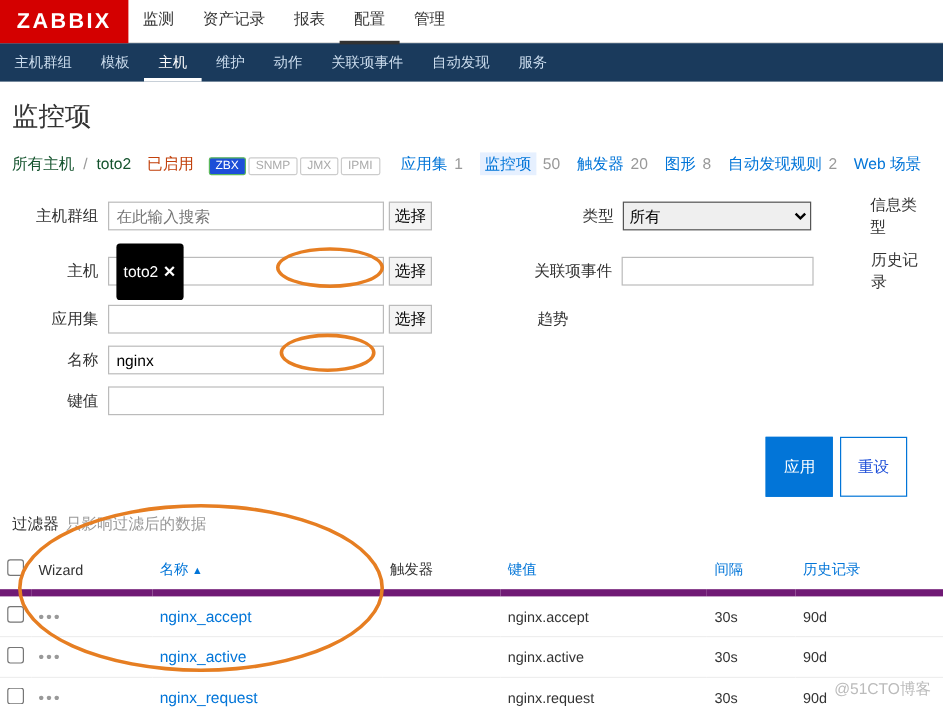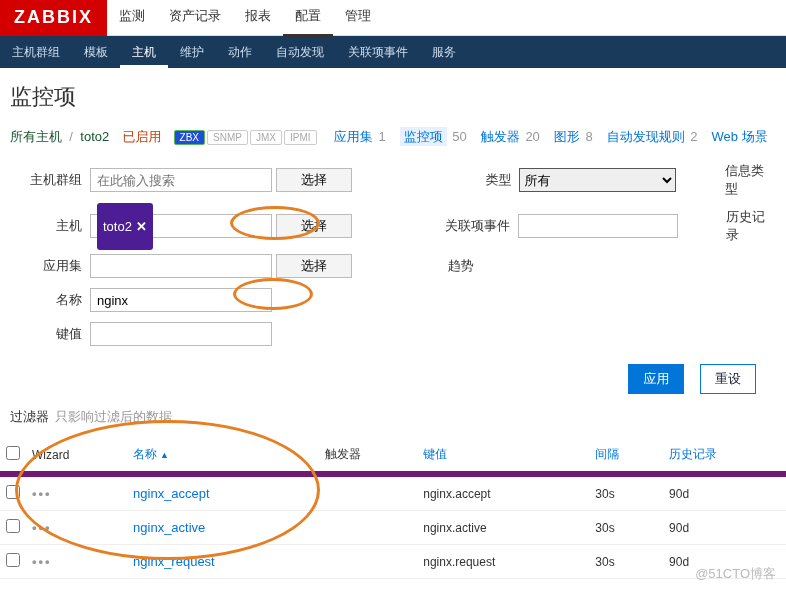--- a/index.html
+++ b/index.html
@@ -20,29 +20,29 @@
 .tag{display:inline-block;padding:1px 5px;font-size:10px;border:1px solid #ccc;color:#aaa;margin-left:2px;border-radius:2px}
 .tag.zbx{background:#1d4ed8;color:#fff;border-color:#5cb85c}
 .hoststat a{color:#0275d8;margin-left:14px;cursor:pointer}
 .hoststat .cur{background:#e6f0ff;padding:2px 4px}
 .cnt{color:#999;margin-left:2px}
 .filter{margin:4px 0 0 0;padding:0 10px}
 .frow{display:flex;align-items:center;margin-bottom:10px}
 .fcol-l{display:flex;align-items:center;width:440px}
 .fcol-r{display:flex;align-items:center}
 .flabel{width:80px;text-align:right;padding-right:8px;color:#333}
-.finput{width:182px;height:24px;border:1px solid #bbb;padding:2px 6px}
-.fbtn{height:24px;border:1px solid #bbb;background:#f4f4f4;padding:0 24px;margin-left:4px;cursor:pointer}
-.token{display:inline-block;background:#4c1d95;color:#fff;border-radius:3px;padding:16px 6px;font-size:11px}
+.finput{width:230px;height:24px;border:1px solid #bbb;padding:2px 6px}
+.fbtn{height:24px;border:1px solid #bbb;background:#f4f4f4;padding:0 4px;margin-left:4px;cursor:pointer}
+.token{display:inline-block;background:#000000;color:#fff;border-radius:3px;padding:16px 6px;font-size:11px}
 .token .x{margin-left:4px;font-weight:bold;cursor:pointer}
 .sel{width:160px;height:24px;border:1px solid #555}
 .actions{text-align:right;padding:8px 30px}
-.btn{display:inline-block;padding:5px 14px;border:1px solid #0275d8;cursor:pointer;font-size:13px}
+.btn{display:inline-block;padding:15px 14px;border:1px solid #0275d8;cursor:pointer;font-size:13px}
 .btn.primary{background:#0275d8;color:#fff}
-.btn.secondary{background:#fff;color:#0f172a;margin-left:12px}
+.btn.secondary{background:#fff;color:#1d4ed8;margin-left:2px}
 .filterhead{padding:6px 10px;font-size:13px}
 .filterhead .sub{color:#999;margin-left:6px}
 table{width:100%;border-collapse:collapse;margin-top:6px}
 th{text-align:left;padding:8px 6px;color:#0275d8;font-weight:normal;border-bottom:6px solid #701a75;cursor:pointer;font-size:12px}
 th.chk{width:26px}
 th.nolink{color:#333;cursor:default}
 td{padding:8px 6px;border-bottom:1px solid #eee;font-size:12px}
 td a{color:#0275d8;cursor:pointer}
 .wizard-dots{color:#999;letter-spacing:2px;font-weight:bold}
 .sort-asc::after{content:"▲";font-size:9px;margin-left:3px;color:#0275d8}
@@ -66,22 +66,22 @@
         <a>管理</a>
       </div>
 </div>
 
 <div class="subbar" id="subnav">
       <a>主机群组</a>
       <a>模板</a>
       <a class="active">主机</a>
       <a>维护</a>
       <a>动作</a>
+      <a>关联项事件</a>
       <a>自动发现</a>
-      <a>关联项事件</a>
       <a>服务</a>
     </div>
 
 <h1>监控项</h1>
 
 <div class="crumbrow">
   <a>所有主机</a>
   <span class="sep">/</span>
   <a>toto2</a>
   &nbsp;&nbsp;

